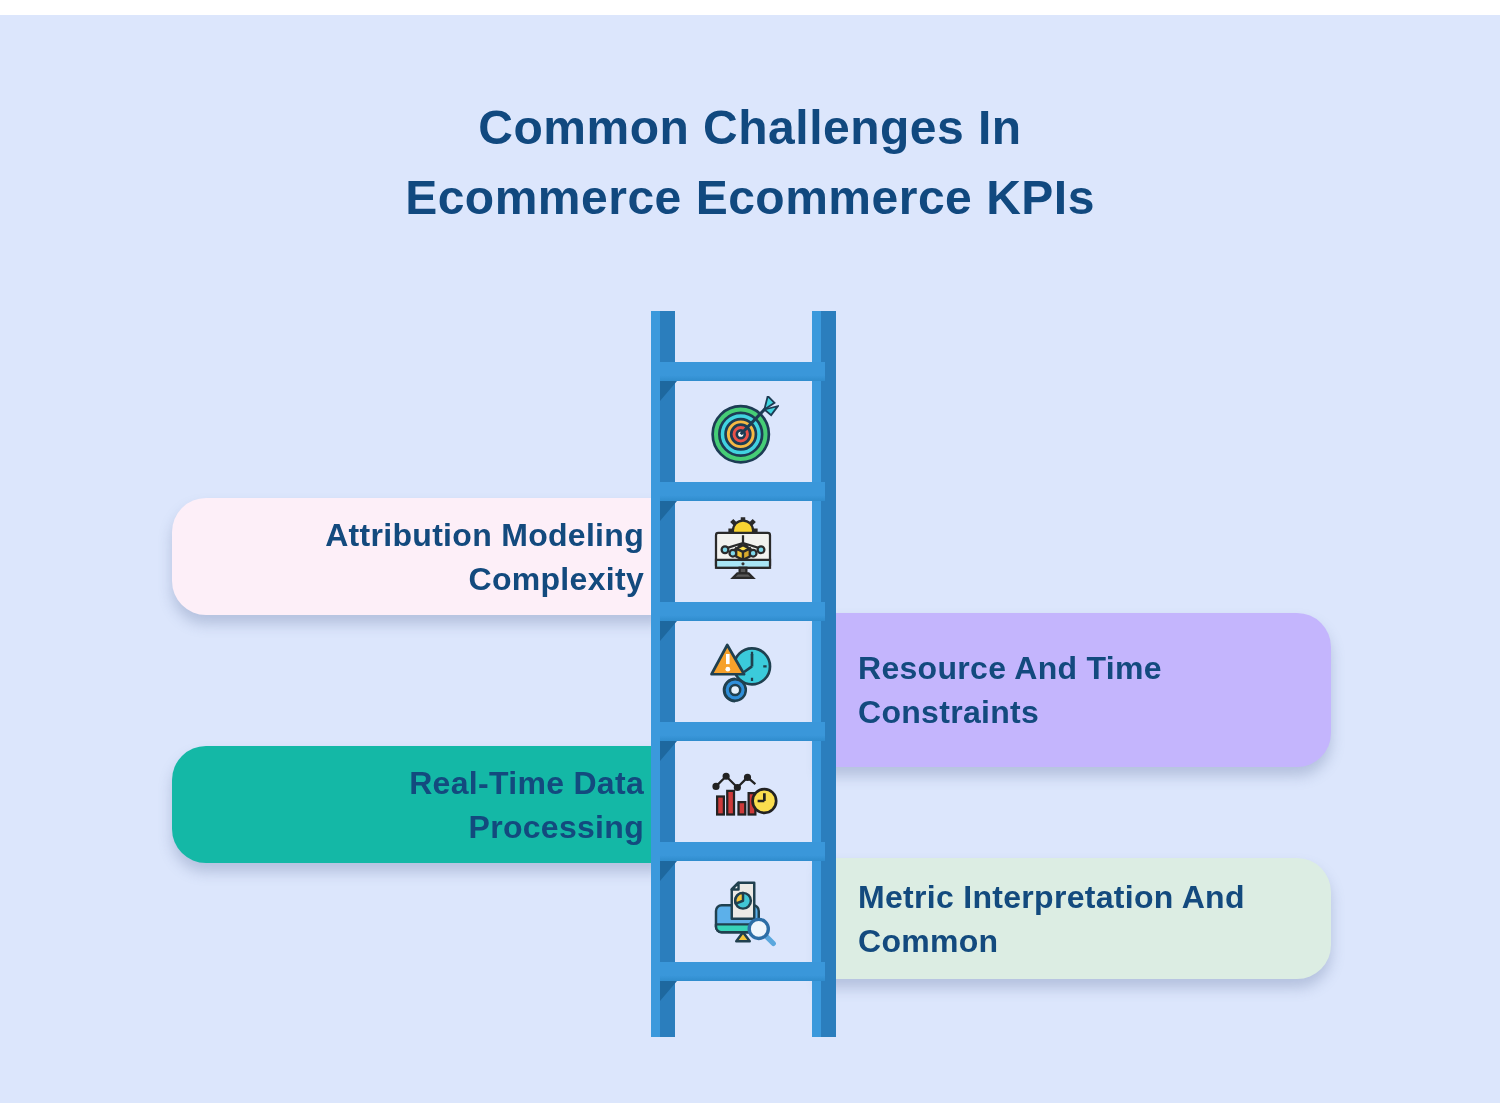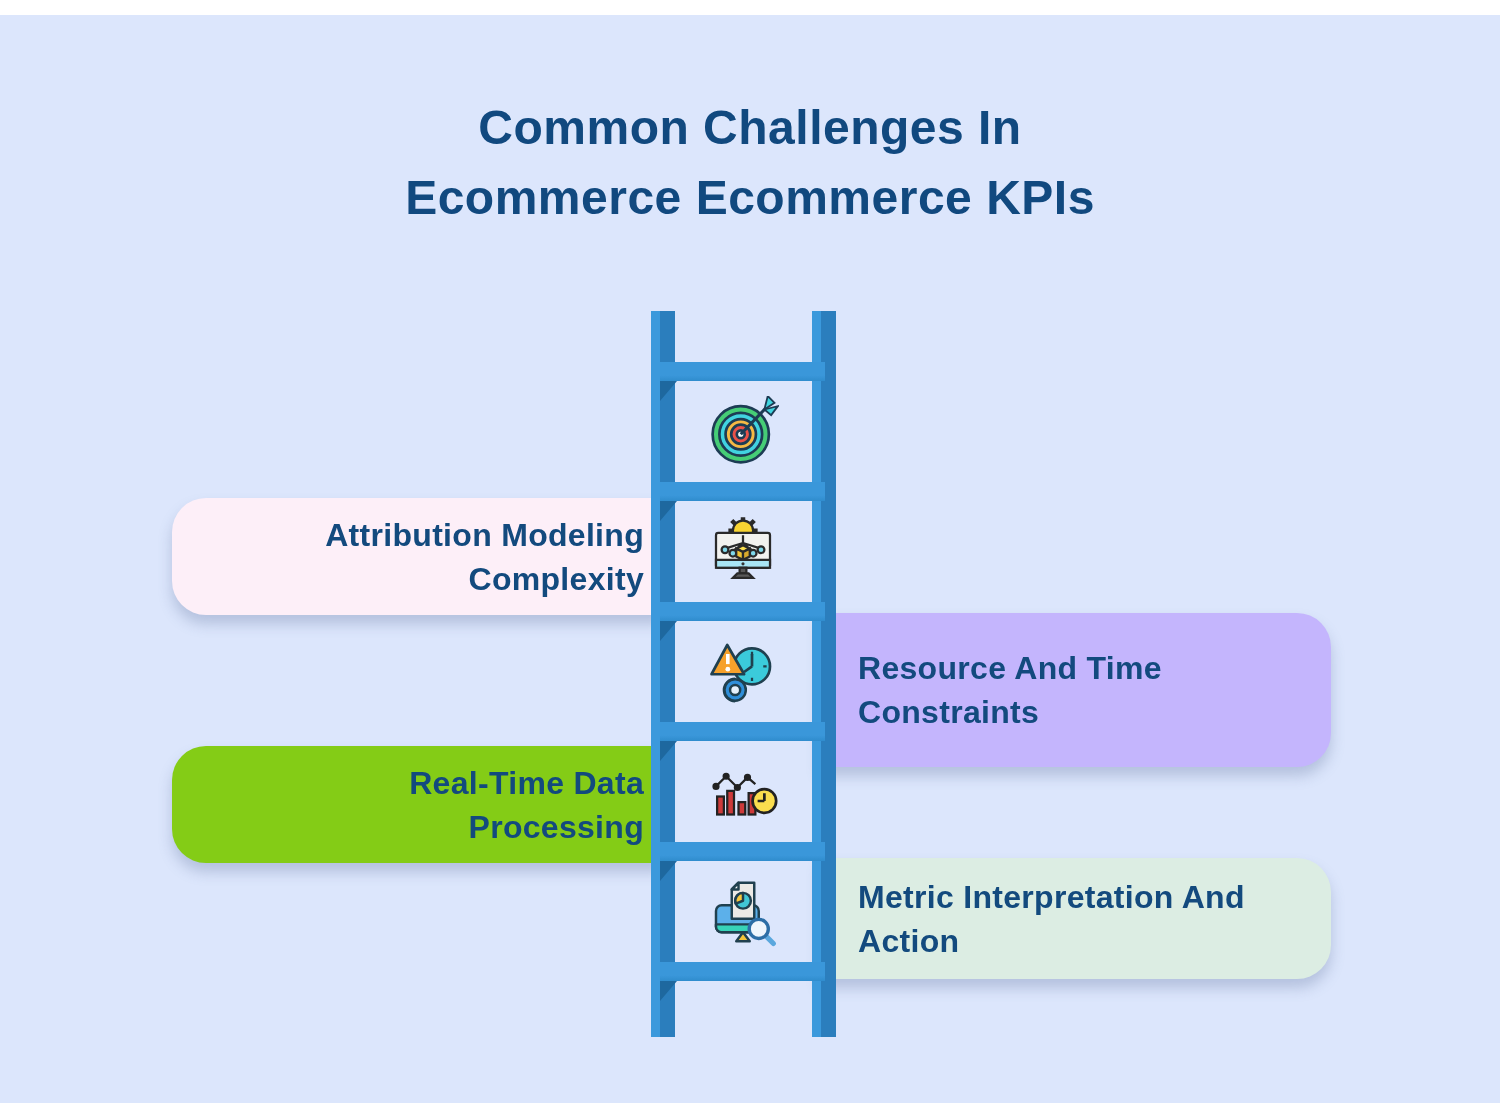--- a/index.html
+++ b/index.html
@@ -37,25 +37,25 @@
     <div>Common Challenges In</div>
     <div>Ecommerce Ecommerce KPIs</div>
   </div>
 
   <div class="card left" style="top: 483px; height: 117px; background: rgb(253, 239, 248);">
     <span>Attribution Modeling Complexity</span>
   </div>
   <div class="card right" style="top: 598px; height: 154px; background: #c4b5fd;">
     <span>Resource And Time Constraints</span>
   </div>
-  <div class="card left" style="top: 731px; height: 117px; background: #84cc16;">
+  <div class="card left" style="top: 731px; height: 117px; background: #14b8a6;">
     <span>Real-Time Data Processing</span>
   </div>
   <div class="card right" style="top: 843px; height: 121px; background: rgb(220, 237, 227);">
-    <span>Metric Interpretation And Action</span>
+    <span>Metric Interpretation And Common</span>
   </div>
 
   <div class="rail rail-left"></div>
   <div class="rail rail-right"></div>
 
   <div class="rung" style="top:347px;"></div>
   <div class="rung-shadow" style="top:366px;"></div>
   <div class="rung" style="top:467px;"></div>
   <div class="rung-shadow" style="top:486px;"></div>
   <div class="rung" style="top:587px;"></div>

